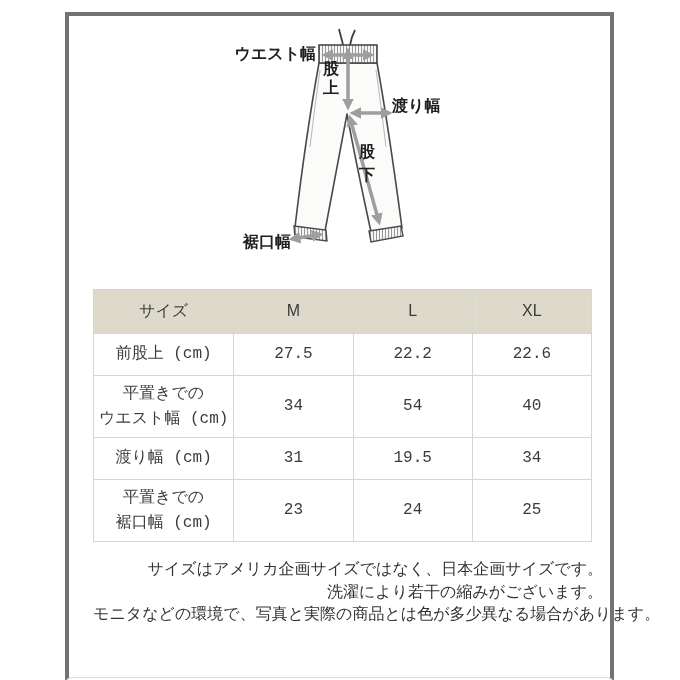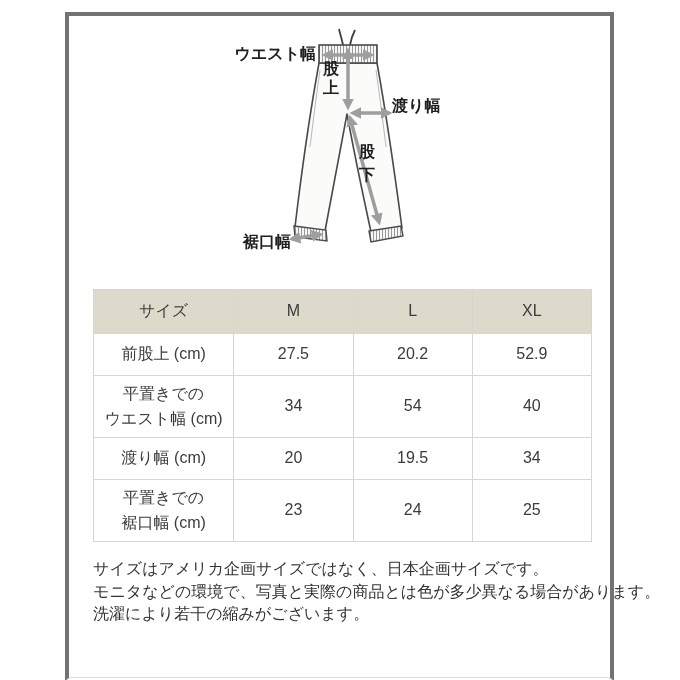--- a/index.html
+++ b/index.html
@@ -30,35 +30,35 @@
   }
   table.size-table th, table.size-table td {
     border: 1px solid #d8d6d0;
     text-align: center;
     vertical-align: middle;
     font-weight: normal;
     white-space: pre-line;
     line-height: 1.55;
   }
   table.size-table th { background: #dedacb; height: 44px; }
-  table.size-table td { background: #ffffff; }
+  table.size-table td { background: #ffffff; font-family: Liberation Mono, monospace; }
   tr.row-s td { height: 42px; }
   tr.row-d td { height: 62px; }
   .col-label { width: 140px; }
   .col-val   { width: 119px; }
 
   .notes {
     position: absolute;
     left: 24px; top: 542px;
     width: 510px;
     font-size: 16px;
     line-height: 22.5px;
     color: #333333;
   }
-  .notes div { white-space: nowrap; }
+  .notes div { white-space: nowrap; text-align: right; }
 
   .next-panel {
     position: absolute;
     left: 65px; top: 677px;
     width: 549px; height: 10px;
     background: #ffffff;
     border: 1px solid #dcdcdc;
     border-bottom: none;
     border-radius: 7px 7px 0 0;
   }
@@ -127,47 +127,47 @@
         <th class="col-label">サイズ</th>
         <th class="col-val">M</th>
         <th class="col-val">L</th>
         <th class="col-val">XL</th>
       </tr>
     </thead>
     <tbody>
       <tr class="row-s">
         <td>前股上 (cm)</td>
         <td>27.5</td>
-        <td>20.2</td>
-        <td>52.9</td>
+        <td>22.2</td>
+        <td>22.6</td>
       </tr>
       <tr class="row-d">
         <td>平置きでの
 ウエスト幅 (cm)</td>
         <td>34</td>
         <td>54</td>
         <td>40</td>
       </tr>
       <tr class="row-s">
         <td>渡り幅 (cm)</td>
-        <td>20</td>
+        <td>31</td>
         <td>19.5</td>
         <td>34</td>
       </tr>
       <tr class="row-d">
         <td>平置きでの
 裾口幅 (cm)</td>
         <td>23</td>
         <td>24</td>
         <td>25</td>
       </tr>
     </tbody>
   </table>
 
   <div class="notes">
     <div>サイズはアメリカ企画サイズではなく、日本企画サイズです。</div>
+    <div>洗濯により若干の縮みがございます。</div>
     <div>モニタなどの環境で、写真と実際の商品とは色が多少異なる場合があります。</div>
-    <div>洗濯により若干の縮みがございます。</div>
   </div>
 
 </div>
 
 <div class="next-panel"></div>
 
 </body></html>

